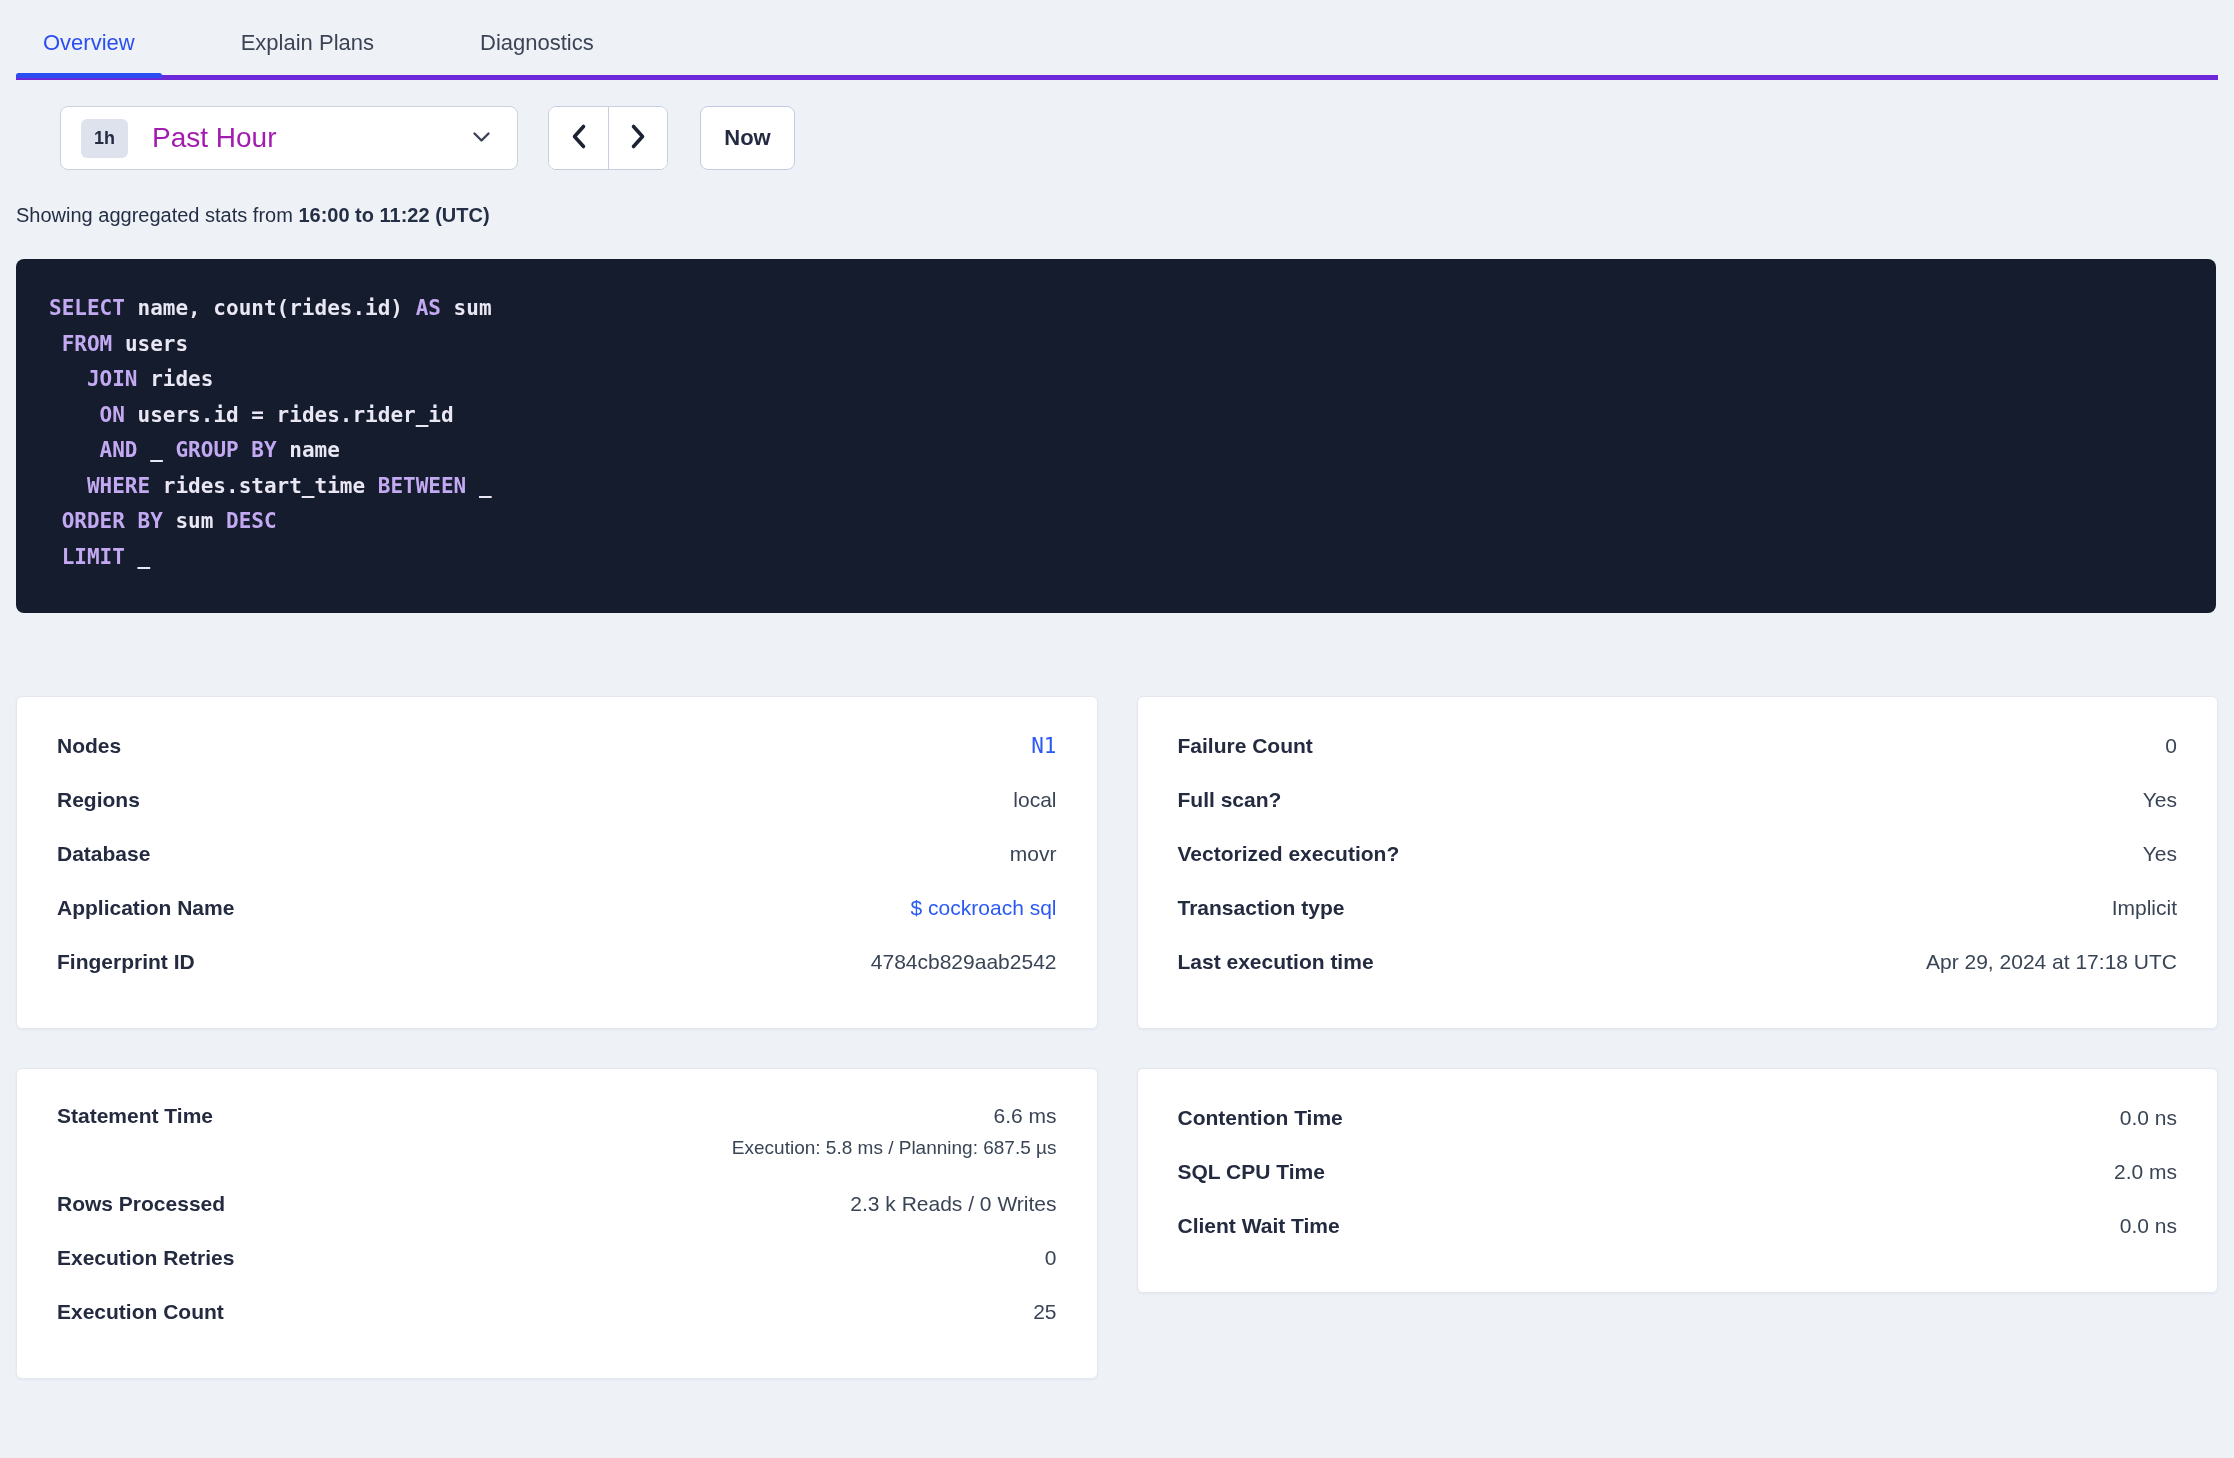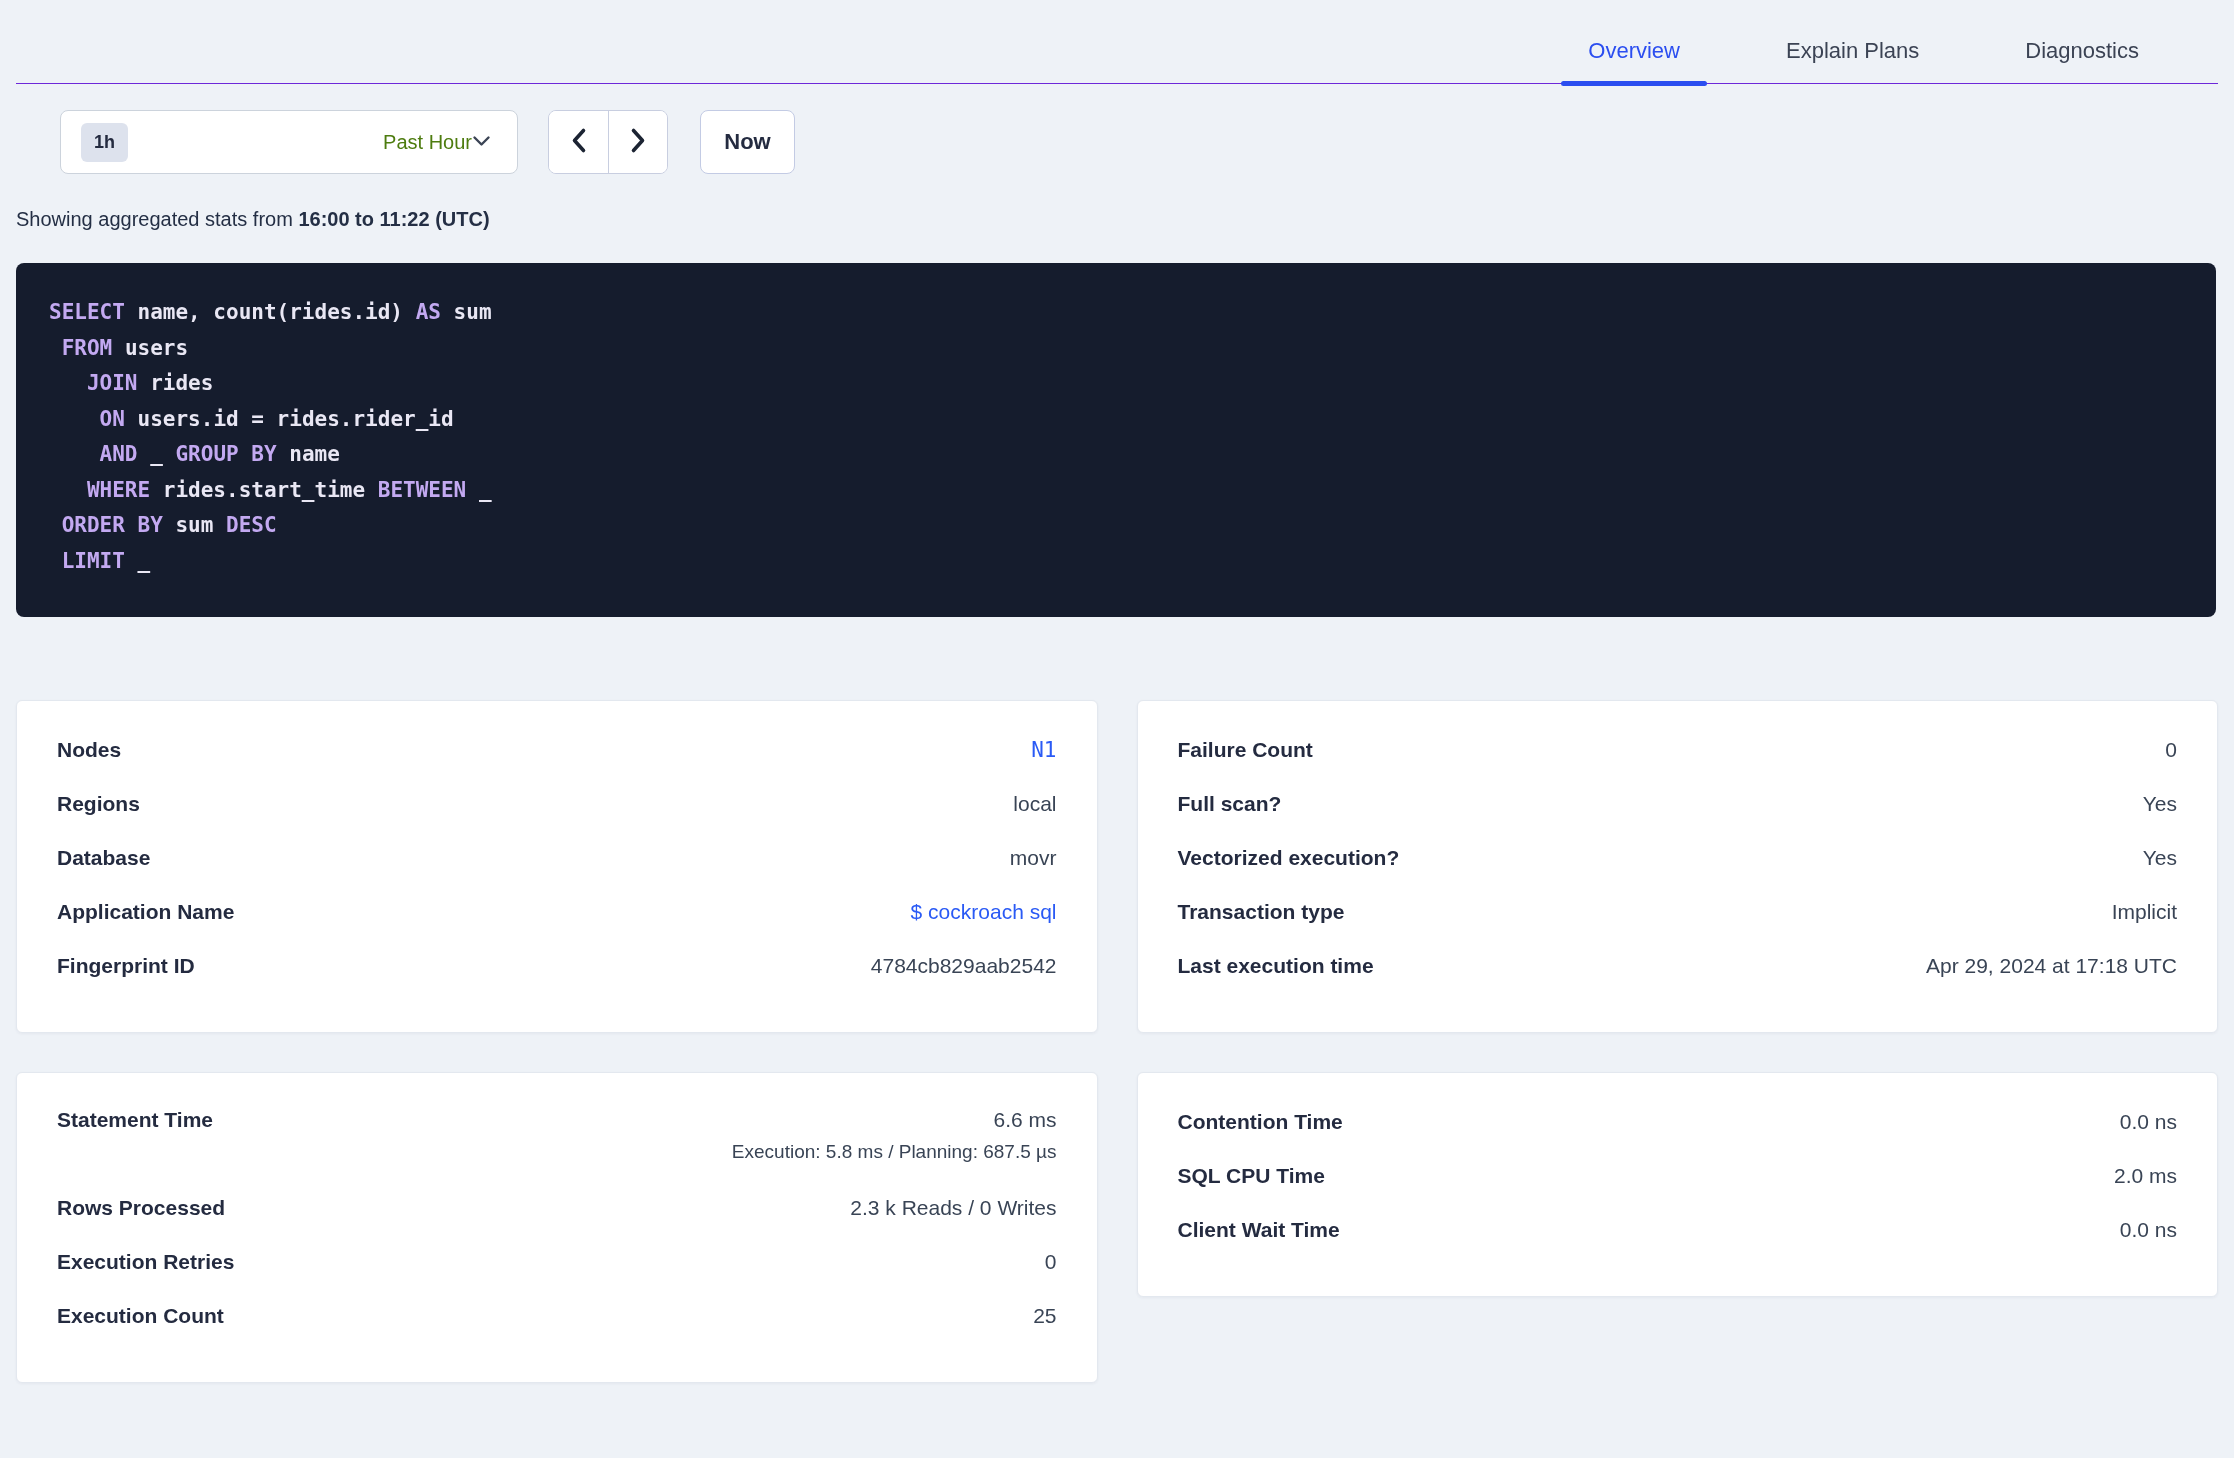--- a/index.html
+++ b/index.html
@@ -16,24 +16,23 @@
   .page-title {
     padding-top: 24px;
     font-size: 30px;
     font-weight: bold;
     color: #1f2940;
     letter-spacing: 0.2px;
   }
 
   
   .tabbar {
-    margin-top: 38px;
-    display: flex;
-    border-bottom: 1px solid #6d28d9;
-    justify-content: flex-end;
+    margin-top: 30px;
+    display: flex;
+    border-bottom: 5px solid #6d28d9;
   }
   .tab {
     padding: 0 27px 19px;
     margin-right: 52px;
     font-size: 22px;
     color: #3b4354;
     cursor: pointer;
     position: relative;
   }
   .tab.active { color: #2b4ef0; }
@@ -67,24 +66,23 @@
   .range-badge {
     background: #dde2ed;
     color: #242b40;
     font-weight: bold;
     font-size: 18px;
     padding: 9px 13px;
     border-radius: 6px;
   }
   .range-label {
     margin-left: 24px;
-    font-size: 20px;
-    color: #4d7c0f;
+    font-size: 28px;
+    color: #a21caf;
     flex: 1;
-    text-align: right;
   }
   .stepper {
     margin-left: 30px;
     display: flex;
     border: 1px solid #c8cee0;
     border-radius: 8px;
     background: #ffffff;
     overflow: hidden;
   }
   .step-btn {

